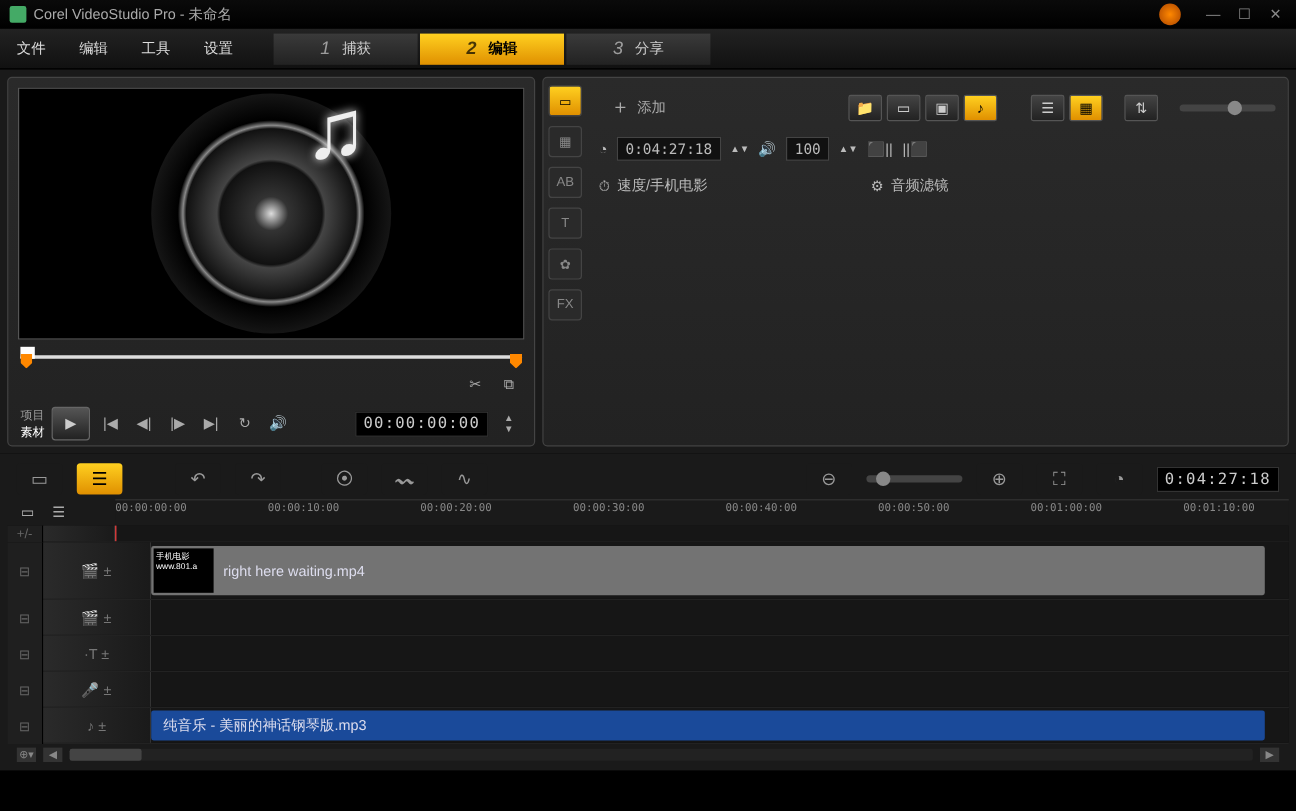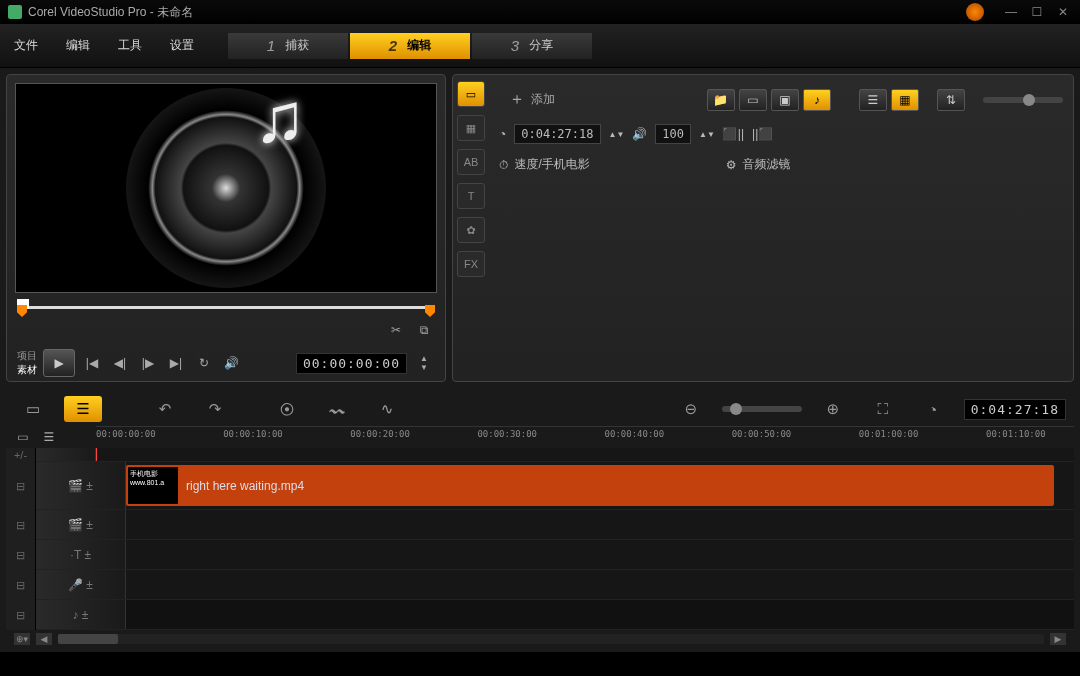--- a/index.html
+++ b/index.html
@@ -2,21 +2,21 @@
 <html><head>
 <meta charset="utf-8">
 <style>
 * { margin: 0; padding: 0; box-sizing: border-box; font-family: "Microsoft YaHei", Arial, sans-serif; }
 body { background: #000; color: #ccc; width: 1080px; height: 676px; overflow: hidden; font-size: 12px; }
 .titlebar { height: 24px; background: linear-gradient(#0a0a0a,#000); display: flex; align-items: center; padding: 0 8px; color: #aaa; }
 .titlebar .logo { width: 14px; height: 14px; background: #4a6; border-radius: 2px; margin-right: 6px; }
 .titlebar .spacer { flex: 1; }
 .titlebar .winbtn { width: 18px; height: 14px; margin-left: 8px; display: flex; align-items: center; justify-content: center; color: #888; cursor: pointer; }
 .titlebar .badge { width: 18px; height: 18px; border-radius: 50%; background: radial-gradient(#f80,#a40); margin-right: 10px; }
-.menubar { height: 44px; background: linear-gradient(#222,#111); display: flex; align-items: center; border-bottom: 1px solid #000; }
+.menubar { height: 34px; background: linear-gradient(#222,#111); display: flex; align-items: center; border-bottom: 1px solid #000; }
 .menubar .mitem { padding: 0 14px; color: #ddd; cursor: pointer; }
 .steps { display: flex; margin-left: 20px; }
 .step { width: 120px; height: 26px; background: linear-gradient(#3a3a3a,#222); display: flex; align-items: center; justify-content: center; margin-right: 2px; color: #ccc; position: relative; }
 .step.active { background: linear-gradient(#ffd020,#e09000); color: #000; font-weight: bold; }
 .step .num { font-style: italic; font-size: 15px; margin-right: 10px; opacity: .7; }
 .workspace { display: flex; height: 320px; background: #1a1a1a; padding: 6px; gap: 6px; }
 .panel { background: linear-gradient(#2a2a2a,#222); border: 1px solid #444; border-radius: 4px; position: relative; }
 .left-panel { width: 440px; display: flex; flex-direction: column; }
 .preview { margin: 8px; flex: 1; background: #000; border: 1px solid #555; display: flex; align-items: center; justify-content: center; position: relative; }
 .speaker { width: 200px; height: 200px; border-radius: 50%; background: radial-gradient(circle,#ddd 0%,#333 10%,#111 30%,#444 32%,#111 50%,#888 52%,#000 55%,#222 80%,#000 100%); position: relative; }
@@ -54,21 +54,21 @@
 .tl-btn.active { background: linear-gradient(#ffd020,#e09000); color: #000; }
 .tl-spacer { flex: 1; }
 .ruler { height: 22px; background: #1a1a1a; display: flex; position: relative; margin-left: 90px; border-top: 1px solid #333; }
 .ruler .tick { position: absolute; font-size: 9px; color: #888; top: 2px; font-family: monospace; }
 .tracks { background: #111; }
 .track { height: 48px; display: flex; border-bottom: 1px solid #222; }
 .track.thin { height: 30px; }
 .track-head { width: 90px; background: linear-gradient(90deg,#2a2a2a,#1a1a1a); display: flex; align-items: center; justify-content: center; gap: 4px; color: #777; border-right: 1px solid #333; }
 .track-body { flex: 1; position: relative; background: #161616; }
 .clip { position: absolute; top: 3px; bottom: 3px; border-radius: 2px; display: flex; align-items: center; padding-left: 60px; font-size: 12px; }
-.clip.video { background: #c2410c; color: #dde; left: 0; right: 20px; }
+.clip.video { background: #737373; color: #dde; left: 0; right: 20px; }
 .clip.video .thumb { position: absolute; left: 2px; top: 2px; bottom: 2px; width: 50px; background: #000; font-size: 7px; color: #fff; padding: 2px; overflow: hidden; }
 .clip.audio { background: #1a4a9a; color: #dde; left: 0; right: 20px; padding-left: 10px; top: 2px; bottom: 2px; }
 .track-ctrl { width: 30px; background: #1f1f1f; display: flex; align-items: center; justify-content: center; color: #666; font-size: 11px; border-right: 1px solid #000; }
 .bottom-scroll { height: 18px; display: flex; align-items: center; padding: 0 8px; gap: 6px; }
 .bottom-scroll .arrow { width: 16px; height: 12px; background: #333; display: flex; align-items: center; justify-content: center; color: #888; font-size: 9px; cursor: pointer; }
 .bottom-scroll .bar { flex: 1; height: 10px; background: #222; border-radius: 2px; position: relative; }
 .bottom-scroll .bar .th { position: absolute; left: 0; width: 60px; height: 100%; background: #444; border-radius: 2px; }
 .track-row-wrap { display: flex; }
 .playhead { position: absolute; left: 0; top: 0; bottom: 0; width: 1px; background: #f44; }
 </style>
@@ -276,20 +276,25 @@
       <div class="track-ctrl">⊟</div>
       <div class="track thin" style="flex:1">
           <div class="track-head">🎤 ±</div>
           <div class="track-body"></div>
         </div>
     </div>
     <div class="track-row-wrap">
       <div class="track-ctrl">⊟</div>
       <div class="track thin" style="flex:1">
         <div class="track-head">♪ ±</div>
+        <div class="track-body">
+          <div class="clip audio">
+              <span>纯音乐 - 美丽的神话钢琴版.mp3</span>
+            </div>
+        </div>
       </div>
     </div>
   </div>
 
   <div class="bottom-scroll">
     <div class="arrow">⊕▾</div>
     <div class="arrow">◀</div>
     <div class="bar">
         <div class="th"></div>
       </div>

